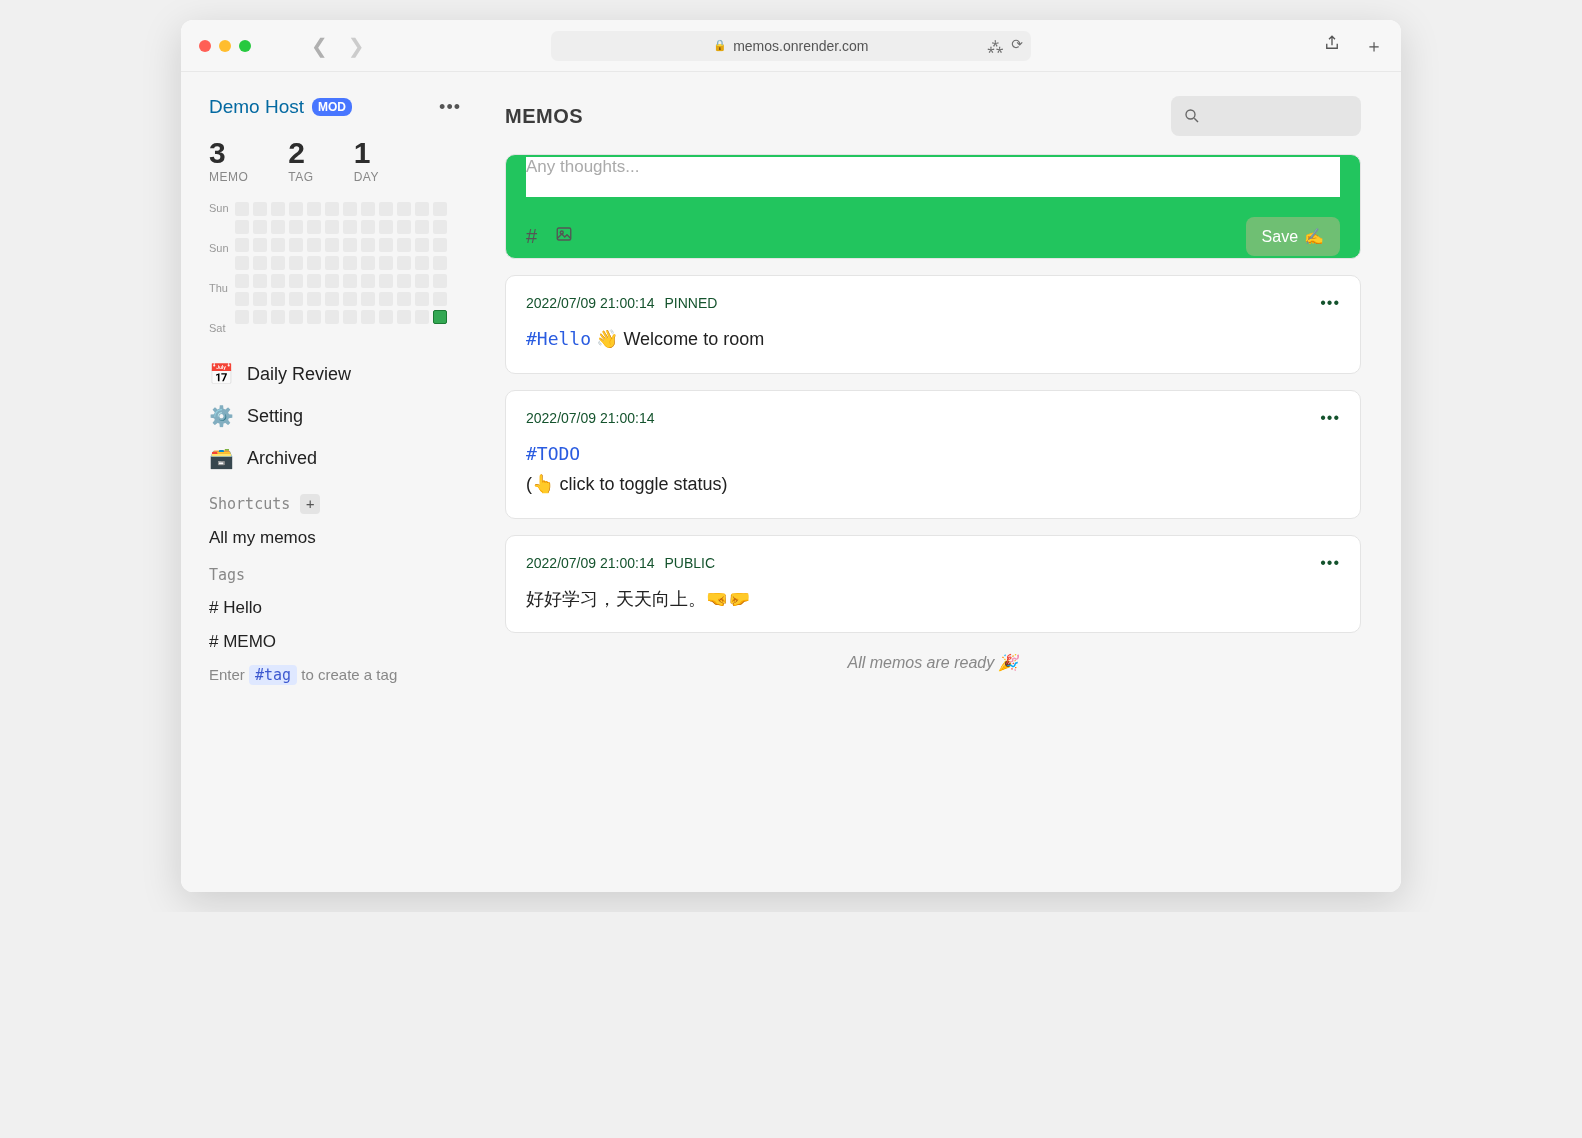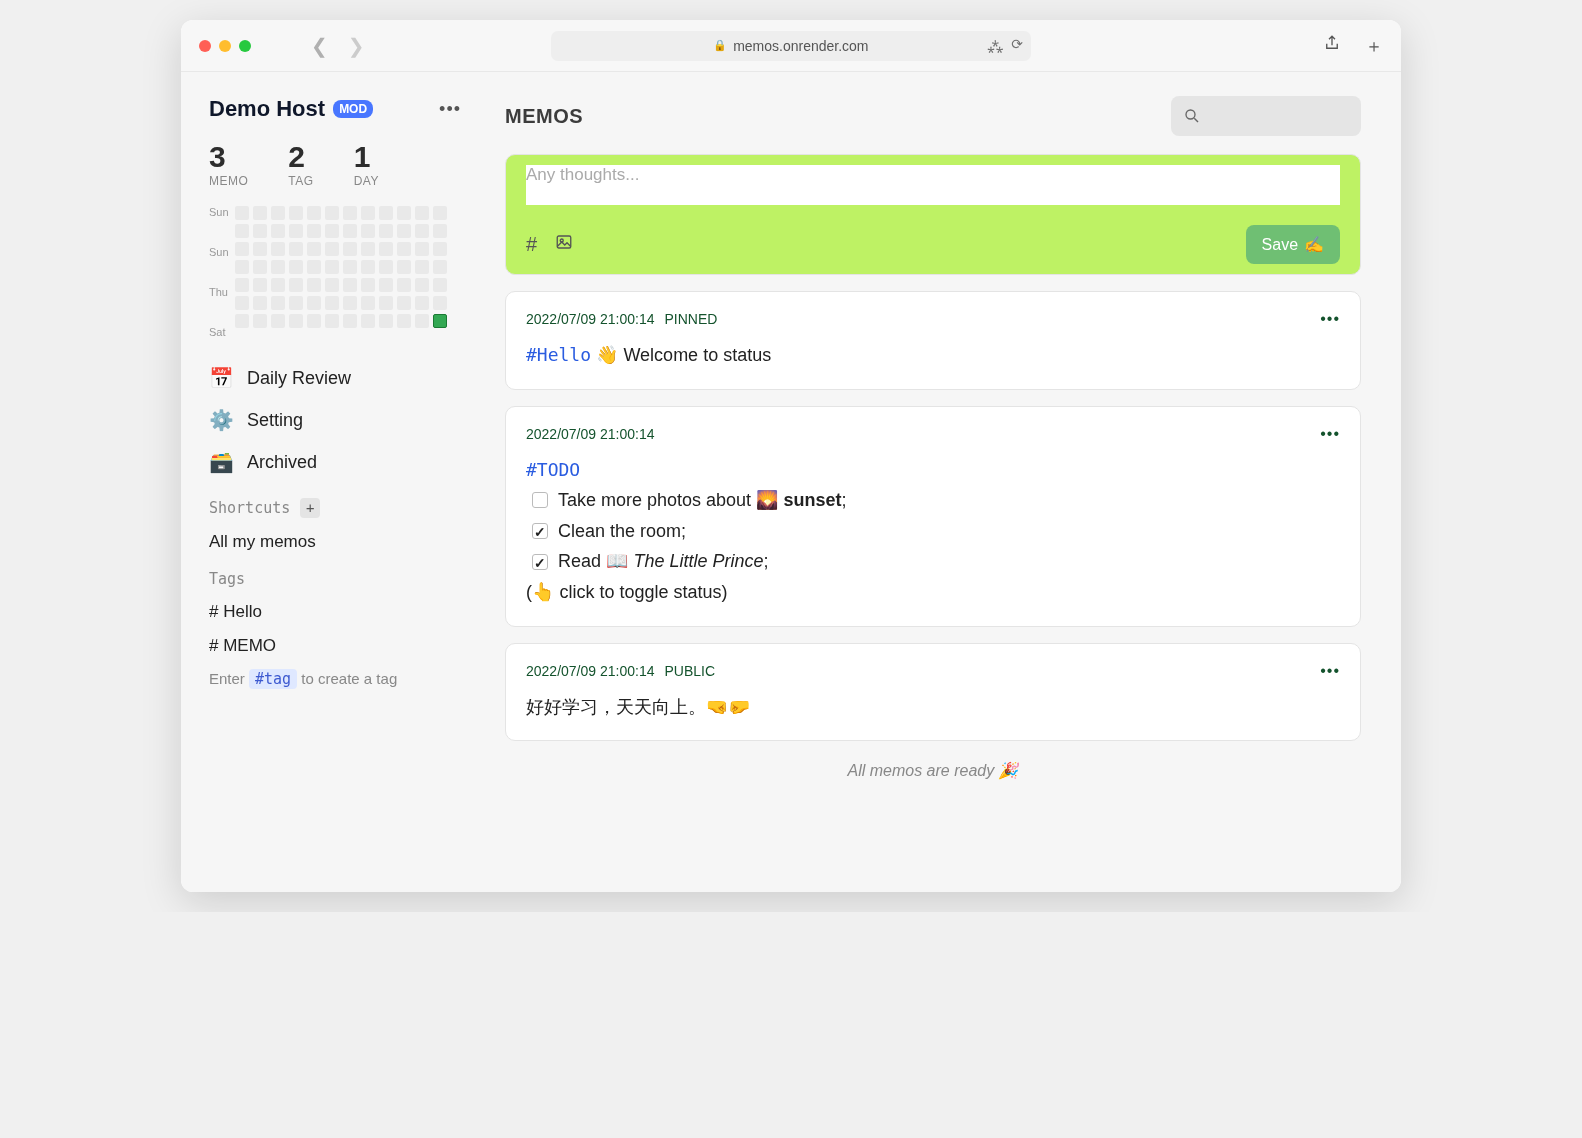--- a/index.html
+++ b/index.html
@@ -56,21 +56,21 @@
   display: flex;
   background: #f6f6f6;
   min-height: 820px;
 }
 .sidebar {
   width: 300px;
   padding: 24px 20px 24px 28px;
   flex-shrink: 0;
 }
 .user-row { display: flex; align-items: center; gap: 8px; margin-bottom: 18px; }
-.username { font-size: 22px; font-weight: 700; color: #0f172a; }
+.username { font-size: 19px; font-weight: 400; color: #0369a1; }
 .badge {
   background: #4876ff;
   color: #fff;
   font-size: 12px;
   font-weight: 600;
   padding: 2px 6px;
   border-radius: 8px;
 }
 .user-more { margin-left: auto; color: #555; font-size: 18px; letter-spacing: 1px; cursor: pointer; }
 
@@ -109,24 +109,24 @@
   margin-left: auto;
   width: 190px; height: 40px;
   background: #e5e5e5;
   border-radius: 8px;
   display: flex; align-items: center;
   padding: 0 12px;
   color: #666;
 }
 
 .editor {
-  background: #bef264;
+  background: #22c55e;
   border: 1px solid #e4e4e4;
   border-radius: 10px;
-  padding: 10px 20px;
+  padding: 2px 20px;
   margin-bottom: 16px;
 }
 .editor textarea {
   width: 100%; border: none; resize: none; outline: none;
   font-size: 17px; color: #333; font-family: inherit;
   min-height: 32px;
 }
 .editor textarea::placeholder { color: #aaa; }
 .editor-tools { display: flex; align-items: center; margin-top: 16px; gap: 18px; }
 .editor-tools .tool { font-size: 20px; color: #555; cursor: pointer; }
@@ -377,46 +377,32 @@
         </div>
       </div>
 
       <div class="memo">
         <div class="memo-head">
           <span>2022/07/09 21:00:14</span>
           <span class="meta2">PINNED</span>
           <span class="more">•••</span>
         </div>
         <div class="memo-body">
-          <span class="tag-link">#Hello</span><span> 👋 Welcome to status</span>
+          <span class="tag-link">#Hello</span><span> 👋 Welcome to room</span>
         </div>
       </div>
 
       <div class="memo">
         <div class="memo-head">
           <span>2022/07/09 21:00:14</span>
           <span class="meta2"></span>
           <span class="more">•••</span>
         </div>
         <div class="memo-body">
           <div><span class="tag-link">#TODO</span></div>
-          <div id="todo-list">
-              <div class="todo-line">
-                <span class="cb"></span>
-                <span>Take more photos about 🌄 <b>sunset</b>;</span>
-              </div>
-              <div class="todo-line">
-                <span class="cb checked"></span>
-                <span>Clean the room;</span>
-              </div>
-              <div class="todo-line">
-                <span class="cb checked"></span>
-                <span>Read 📖 <i>The Little Prince</i>;</span>
-              </div>
-            </div>
           <div>(👆 click to toggle status)</div>
         </div>
       </div>
 
       <div class="memo">
         <div class="memo-head">
           <span>2022/07/09 21:00:14</span>
           <span class="meta2">PUBLIC</span>
           <span class="more">•••</span>
         </div>

